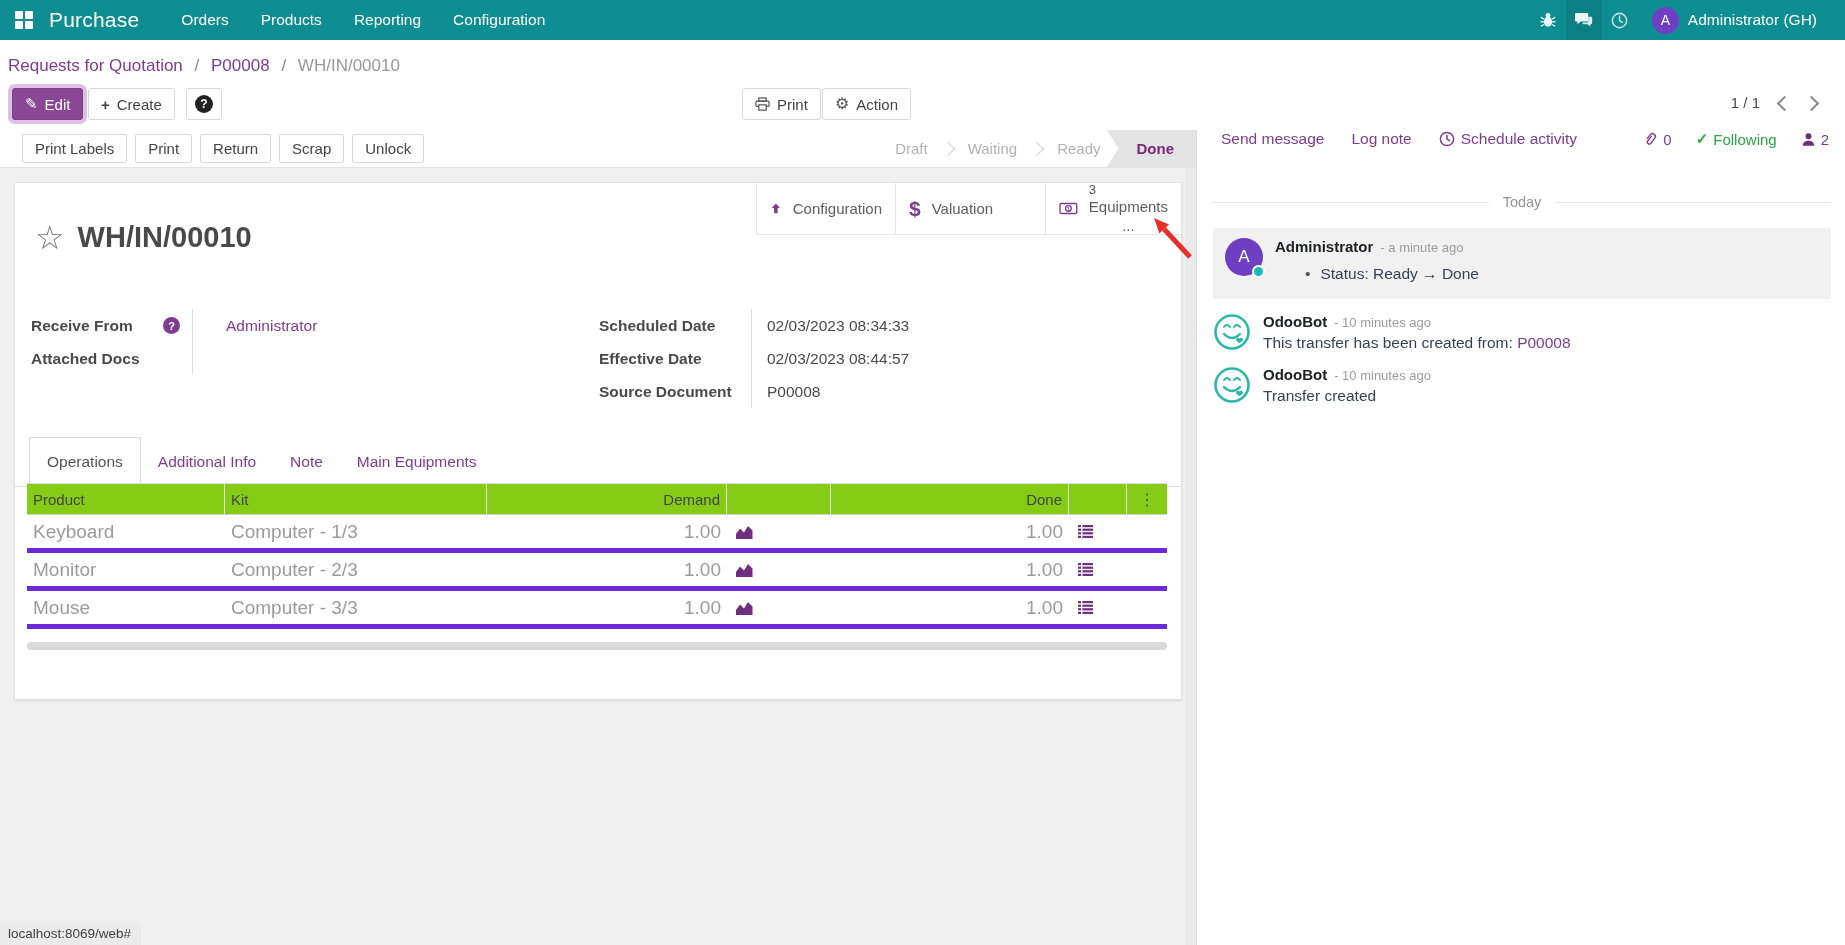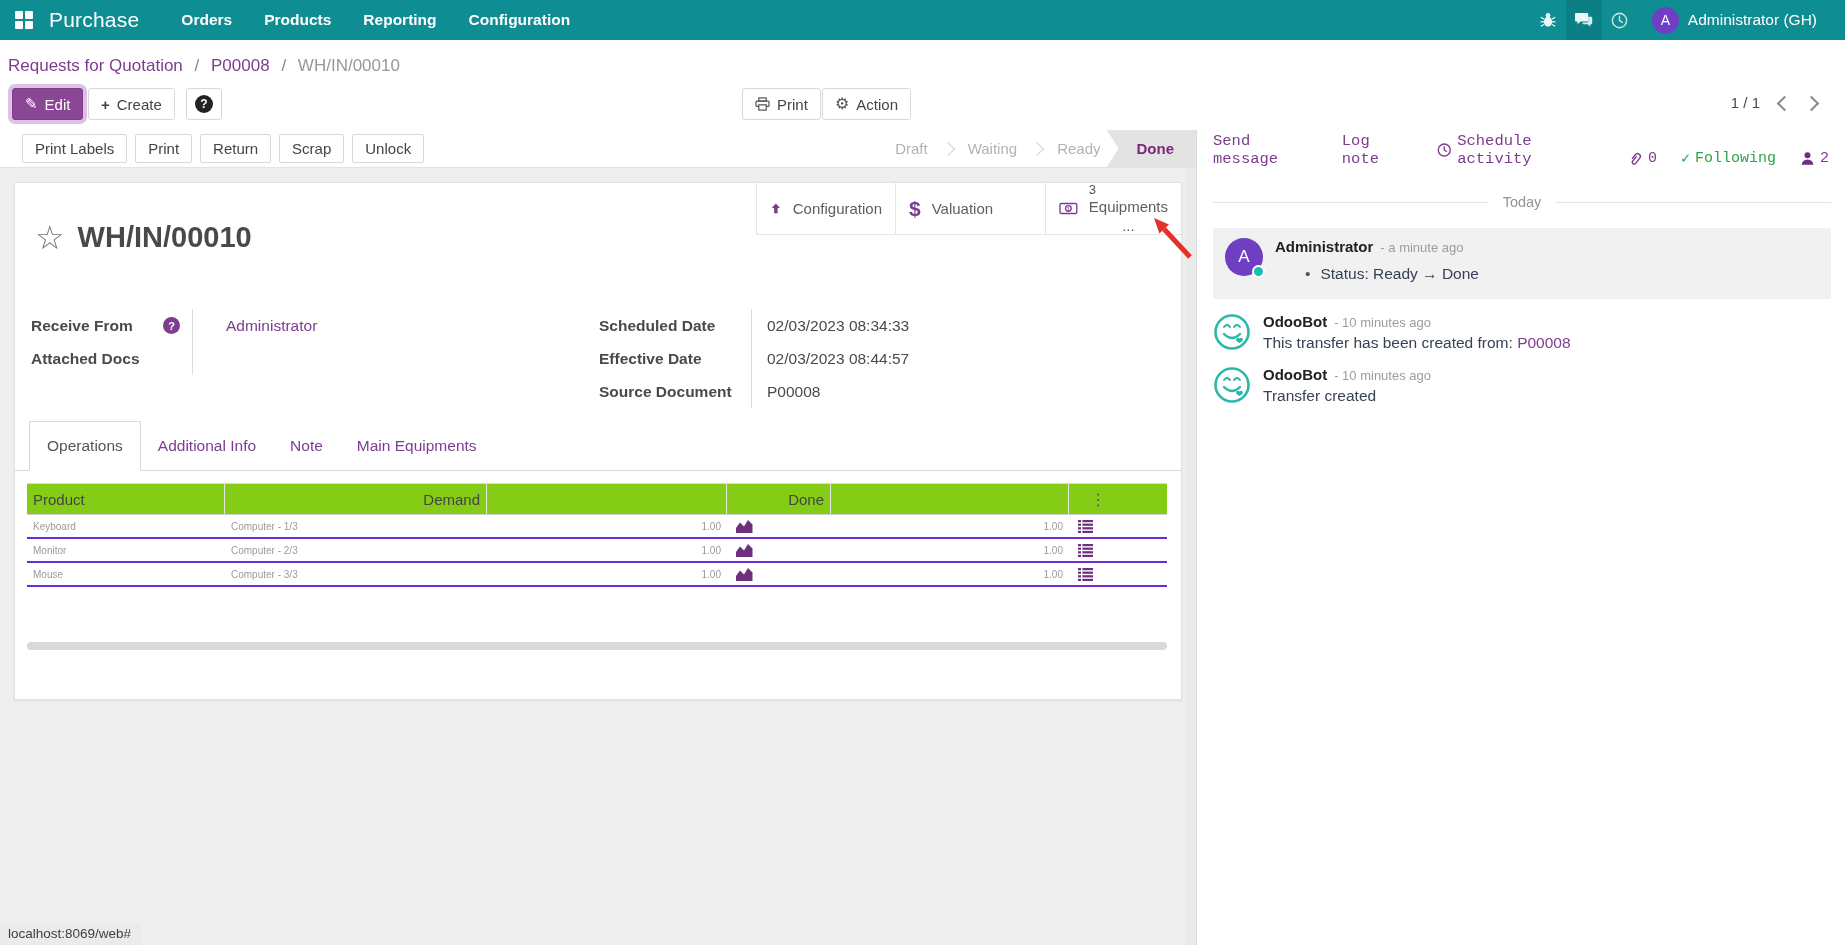--- a/index.html
+++ b/index.html
@@ -8,21 +8,21 @@
   .page { position:relative; width:1845px; height:945px; }
 
   
   .topbar { position:absolute; left:0; top:0; width:100%; height:40px;
     background:#0e8d92; display:flex; align-items:center; color:#fff; }
   .apps-icon { width:18px; height:18px; margin:0 16px 0 15px; display:grid;
     grid-template-columns:8px 8px; grid-template-rows:8px 8px; gap:2px; cursor:pointer; }
   .apps-icon i { background:#fff; border-radius:1px; }
   .brand { font-size:21px; letter-spacing:.2px; margin-right:26px; cursor:pointer; }
   .menus { display:flex; height:40px; align-items:center; }
-  .menus a { color:#fff; font-size:15.5px; padding:0 16px; text-decoration:none; cursor:pointer;font-weight:bold; }
+  .menus a { color:#fff; font-size:15.5px; padding:0 16px; text-decoration:none; cursor:pointer; }
   .top-right { margin-left:auto; display:flex; align-items:center; height:40px; }
   .tb-ic { width:36px; height:40px; display:flex; align-items:center; justify-content:center; cursor:pointer; opacity:.92; }
   .tb-ic.active { background:rgba(0,0,0,.10); }
   .avatar-sm { width:27px; height:27px; border-radius:50%; background:#6e3fc3; color:#fff;
     font-size:14px; display:flex; align-items:center; justify-content:center; margin:0 9px 0 14px; cursor:pointer; }
   .user-name { font-size:15.5px; margin-right:28px; cursor:pointer; }
 
   
   .control { position:absolute; left:0; top:40px; width:100%; height:90px; background:#fff; }
   .breadcrumb { position:absolute; left:8px; top:16px; font-size:17px; white-space:nowrap; }
@@ -92,46 +92,46 @@
   .fg-right .flabel { width:152px; }
   .fbadge { margin-left:auto; margin-right:12px; width:17px; height:17px; border-radius:50%;
     background:#7d3c8f; color:#fff; font-size:11px; font-weight:bold;
     display:flex; align-items:center; justify-content:center; cursor:pointer; }
   .fval { border-left:1px solid #dcdcdc; height:33px; display:flex; align-items:center;
     font-size:15.5px; color:#4a4a4a; flex:1; }
   .fg-left .fval { padding-left:33px; }
   .fg-right .fval { padding-left:15px; }
   .fval a { color:#7d3c8f; text-decoration:none; cursor:pointer; }
 
-  .tabs { position:absolute; left:0; top:238px; width:100%; height:50px;
+  .tabs { position:absolute; left:0; top:254px; width:100%; height:50px;
     border-bottom:1px solid #d9d9d9; display:flex; align-items:stretch; padding-left:14px; }
   .tab { display:flex; align-items:center; padding:0 17px; font-size:15.5px;
     color:#7d3c8f; cursor:pointer; }
   .tab.active { color:#555; background:#fff; border:1px solid #d9d9d9; border-bottom:1px solid #fff;
     margin-bottom:-1px; }
 
   .tbl { position:absolute; left:12px; top:300px; width:1140px; }
   .hrow, .drow { display:grid; grid-template-columns:198px 262px 240px 104px 238px 58px 40px;
     align-items:center; }
   .hrow { background:#84cc16; height:32px; border-top:1px solid #dcdcdc;
     border-bottom:1px solid #d0d0d0; color:#454545; font-size:15px; }
   .hrow > div { height:100%; display:flex; align-items:center; border-right:1px solid #e4e4e4; padding:0 6px; }
   .hrow > div:last-child { border-right:none; justify-content:center; }
   .hrow .num, .drow .num { justify-content:flex-end; text-align:right; }
-  .drow { height:24px; border-bottom:2px solid #6d28d9; color:#9b9b9b; font-size:10px; cursor:pointer; }
+  .drow { height:38px; border-bottom:5px solid #6d28d9; color:#9b9b9b; font-size:19px; cursor:pointer; }
   .drow > div { padding:0 6px; display:flex; align-items:center; }
   .kebab { font-size:16px; color:#555; cursor:pointer; }
   .cell-ic { padding-left:9px !important; cursor:pointer; }
   .hscroll { position:absolute; left:12px; top:459px; width:1140px; height:8px;
     background:#d9d9d9; border-radius:4px; cursor:pointer; }
 
   
   .chatter { position:absolute; left:1196px; top:130px; right:0; bottom:0; background:#fff;
     border-left:1px solid #dadada; }
-  .chat-actions { height:38px; display:flex; align-items:flex-end; padding:0 16px 0 16px;font-family:Liberation Mono, monospace; }
+  .chat-actions { height:38px; display:flex; align-items:flex-start; padding:0 16px 0 24px; }
   .chat-actions a { font-size:15.5px; color:#7d3c8f; text-decoration:none; cursor:pointer;
     margin-right:27px; display:flex; align-items:center; gap:6px; }
   .chat-right { margin-left:auto; display:flex; align-items:center; gap:24px; }
   .chat-right .item { display:flex; align-items:center; gap:5px; font-size:15px;
     color:#7d3c8f; cursor:pointer; }
   .chat-right .follow { color:#28a745; }
   .checkmark { font-weight:bold; font-size:15px; }
   .chat-body { position:absolute; top:38px; left:0; right:0; bottom:0; padding:26px 14px 4px 16px; }
   .day-div { display:flex; align-items:center; color:#949494; font-size:14.5px; margin-bottom:18px; }
   .day-div::before, .day-div::after { content:""; flex:1; border-top:1px solid #e4e4e4; }
@@ -334,20 +334,21 @@
     <div class="tabs">
       <span class="tab active">Operations</span>
       <span class="tab">Additional Info</span>
       <span class="tab">Note</span>
       <span class="tab">Main Equipments</span>
     </div>
 
     <div class="tbl">
       <div class="hrow">
         <div>Product</div>
+        <div>Kit</div>
         <div class="num">Demand</div>
         <div></div>
         <div class="num">Done</div>
         <div></div>
         <div>
             <span class="kebab">⋮</span>
           </div>
       </div>
 
       <div class="drow">

